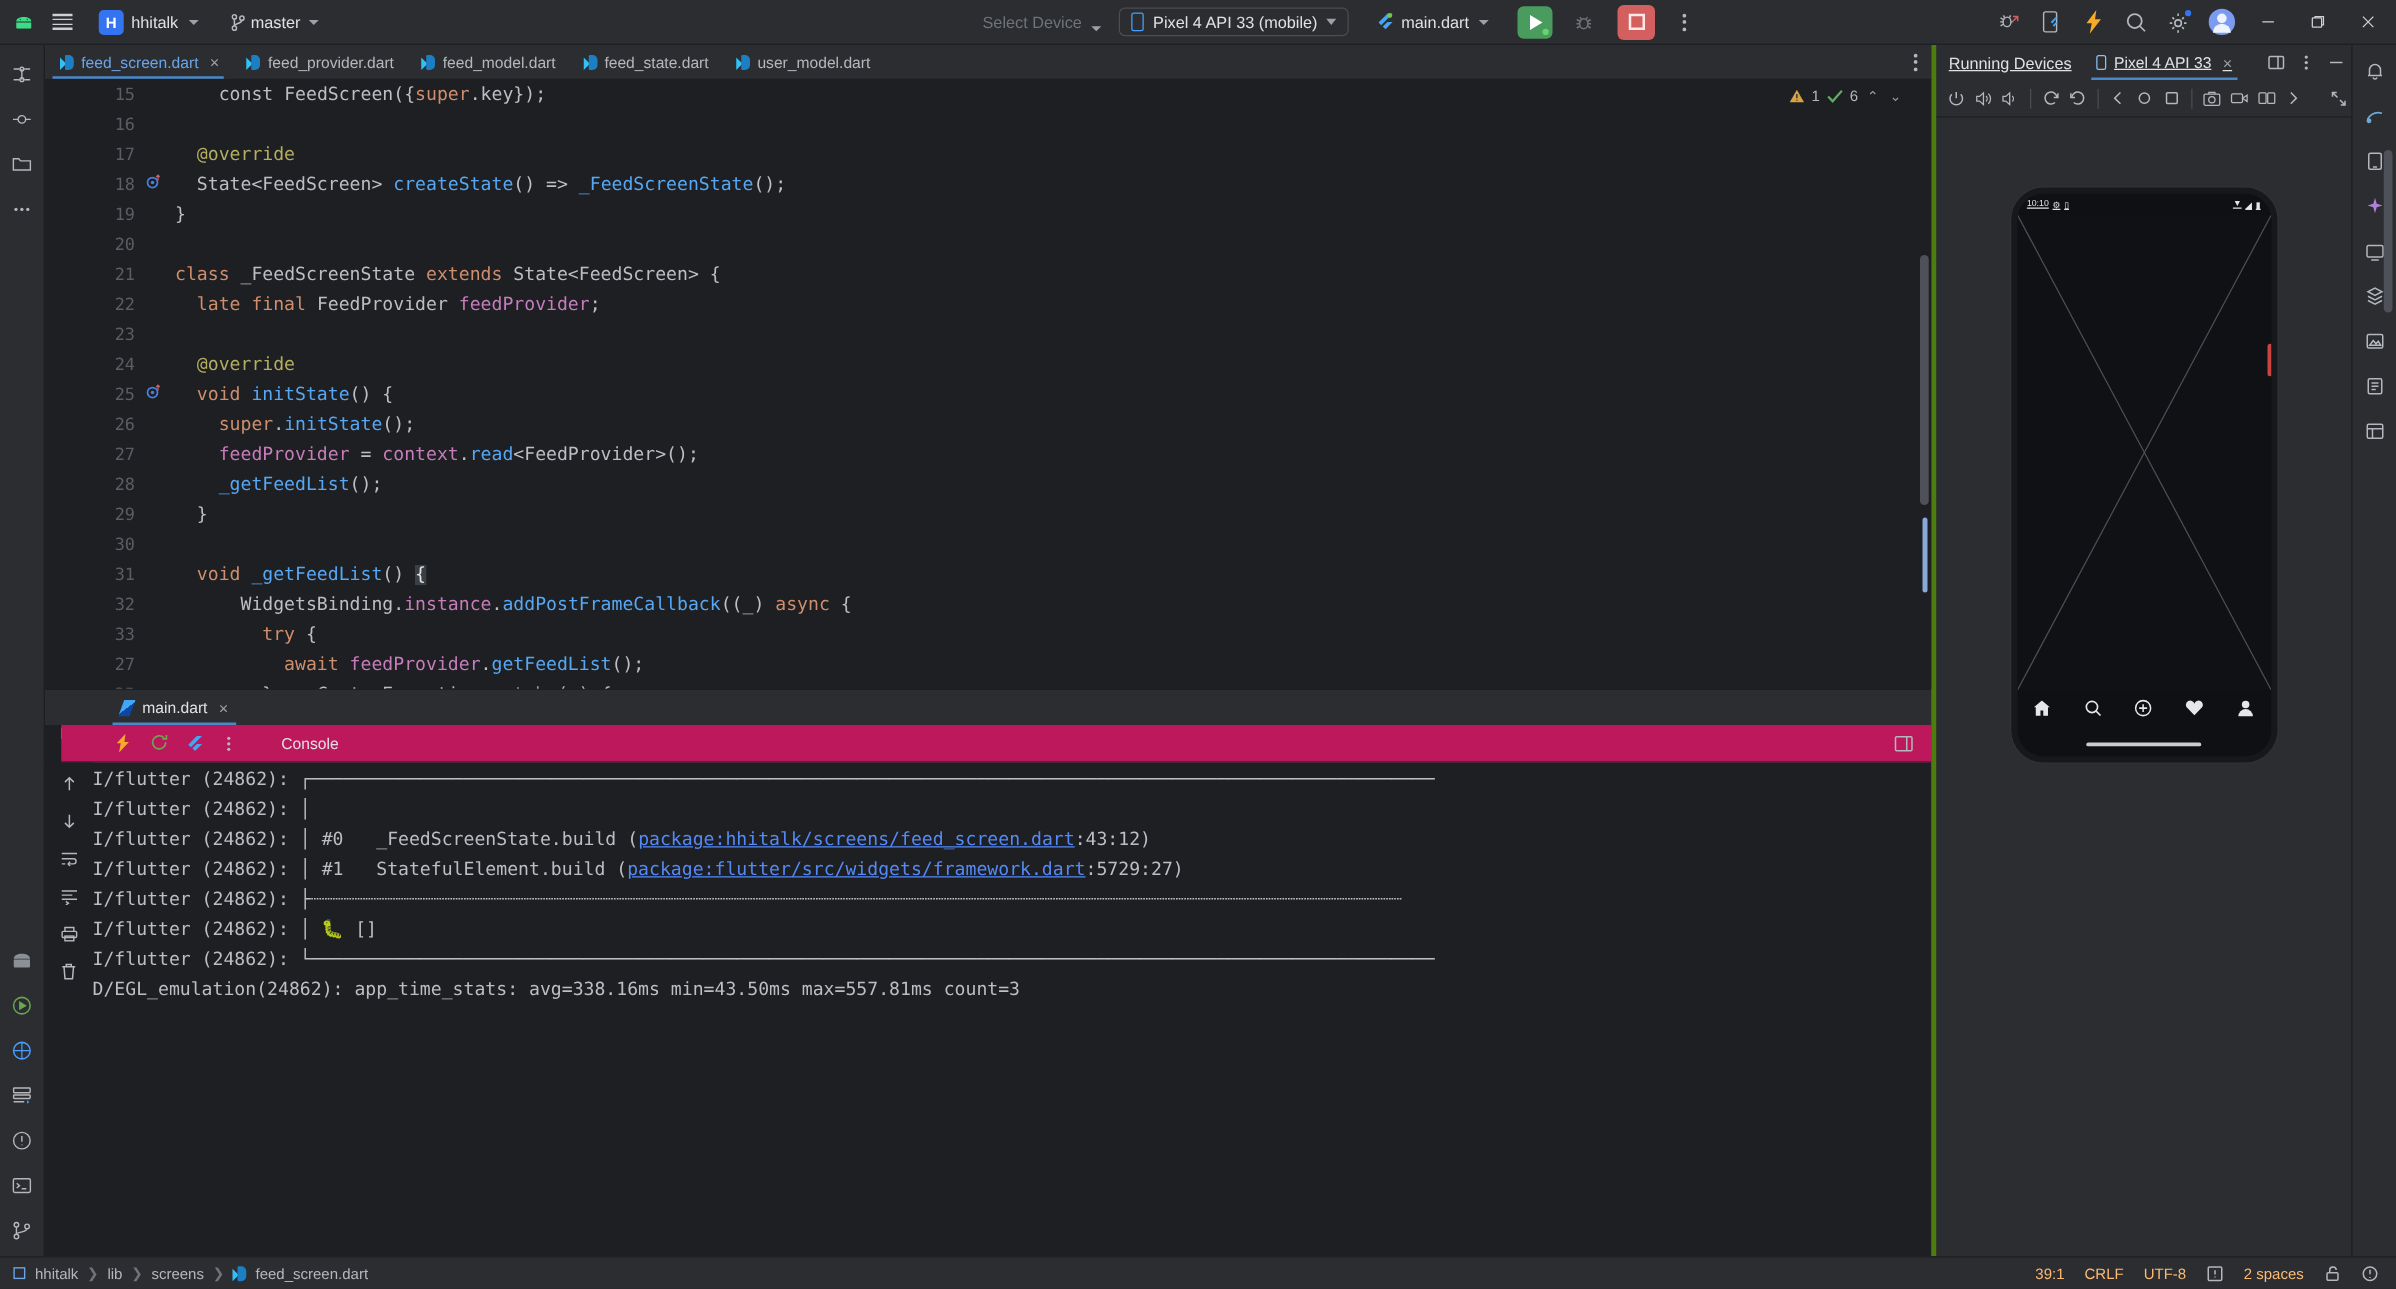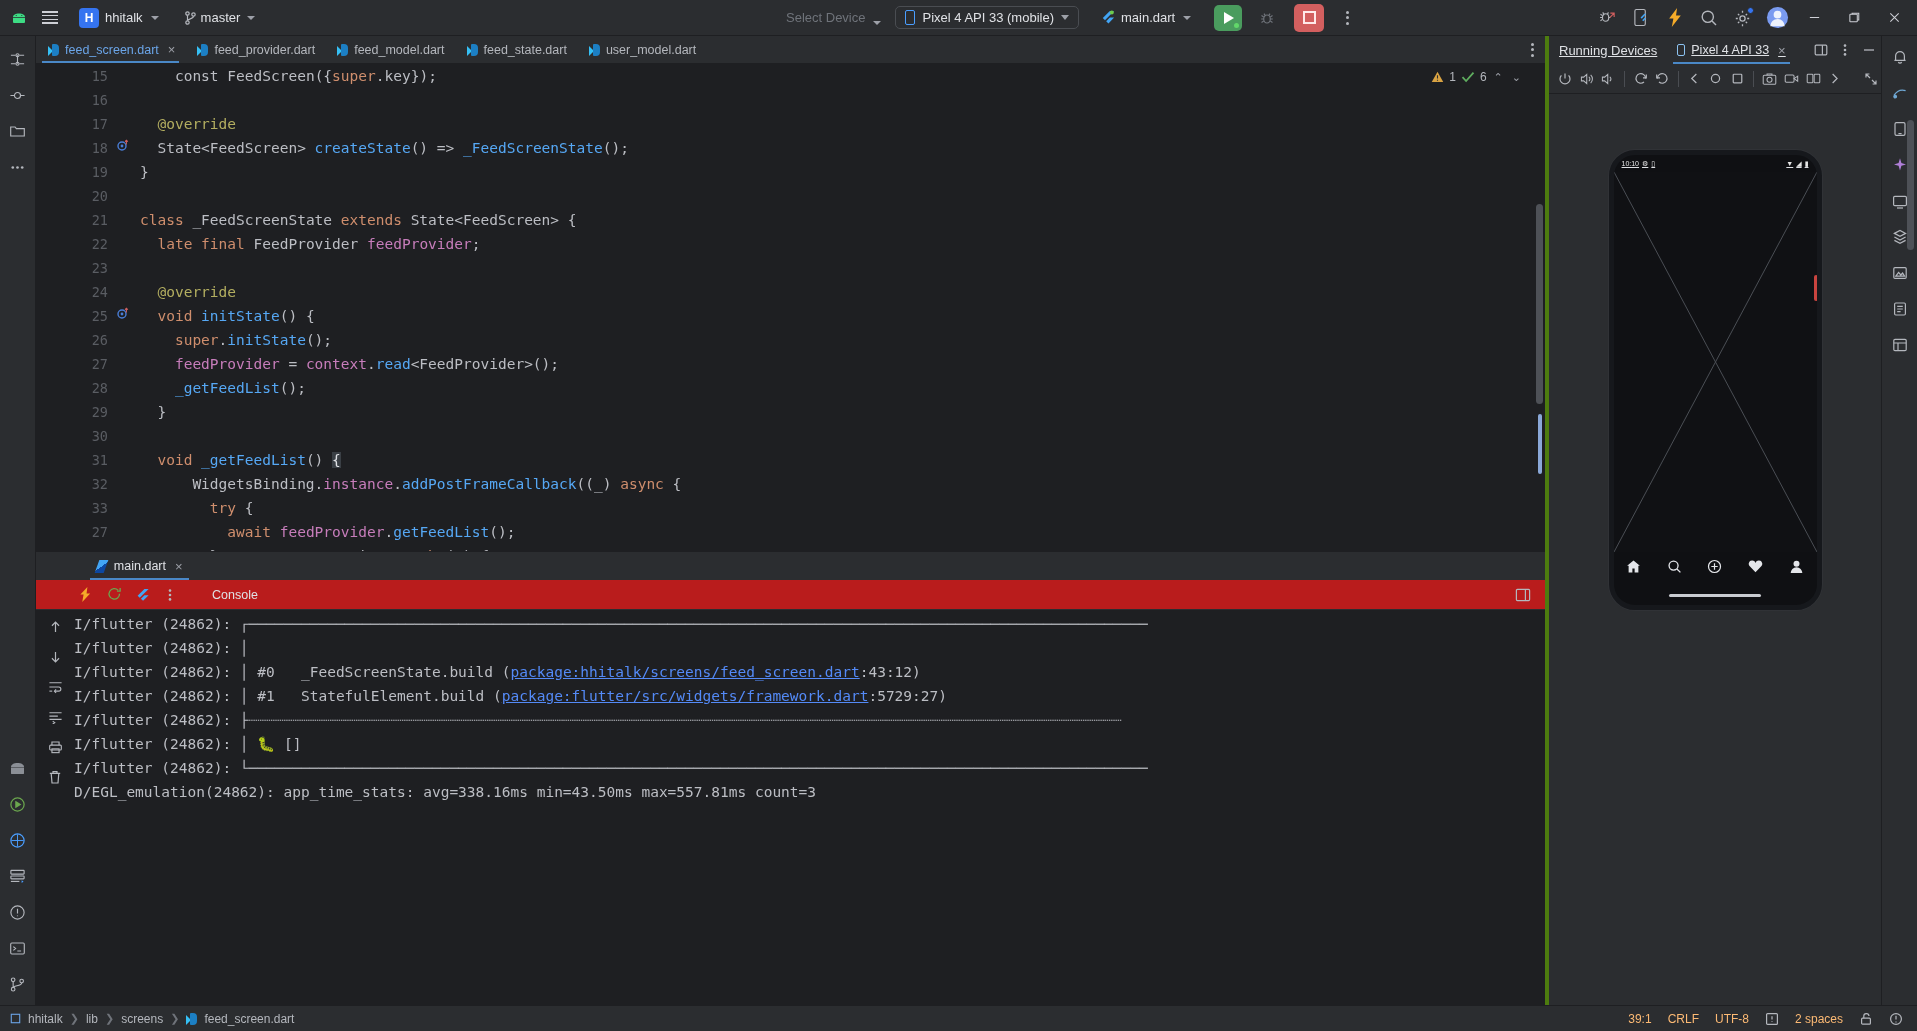--- a/index.html
+++ b/index.html
@@ -113,21 +113,21 @@
   .brace-hl { background: #3a3f45; }
 
   
   .run-panel { flex: 0 0 454px; display: flex; flex-direction: column; background: #1e1f22; border-top: 1px solid #1e1f22; }
   .run-head { height: 28px; flex: 0 0 28px; background: #2b2d30; display: flex; align-items: center; gap: 2px; padding-left: 12px; }
   .run-title { font-size: 13px; color: #dfe1e5; padding: 0 14px 0 0; margin-top: 40px; }
   .run-tab { display: flex; align-items: center; gap: 6px; font-size: 12.5px; color: #dfe1e5; padding: 0 8px; height: 28px; position: relative; cursor: pointer; }
   .run-tab.active::after { content:''; position: absolute; left: 2px; right: 2px; bottom: 0; height: 2px; background: #4a88c7; }
   .flutter-ico { width: 12px; height: 13px; position: relative; }
   .flutter-ico::before { content:''; position:absolute; left:1px; top:0; width:9px; height:13px; background: linear-gradient(135deg,#42a5f5 50%, #0d47a1 50%); transform: skewX(-20deg); }
-  .run-toolrow { height: 30px; flex: 0 0 30px; background: #b91c1c; display: flex; align-items: center; padding-left: 38px; gap: 4px; border-bottom: 1px solid #2b2d30; }
+  .run-toolrow { height: 30px; flex: 0 0 30px; background: #be185d; display: flex; align-items: center; padding-left: 38px; gap: 4px; border-bottom: 1px solid #2b2d30; margin-left: 13px; }
   .rt-ico { width: 24px; height: 24px; display: flex; align-items: center; justify-content: center; cursor: pointer; border-radius: 4px; }
   .console-lbl { font-size: 12.5px; color: #dfe1e5; margin-left: 26px; cursor: pointer; }
   .run-right-ico { margin-left: auto; margin-right: 10px; width: 24px; height: 24px; display: flex; align-items: center; justify-content: center; cursor: pointer; }
 
   .run-body { flex: 1; display: flex; min-height: 0; }
   .run-gutter { width: 38px; flex: 0 0 38px; background: #1e1f22; display: flex; flex-direction: column; align-items: center; padding-top: 6px; gap: 8px; }
   .rg-ico { width: 24px; height: 22px; display: flex; align-items: center; justify-content: center; cursor: pointer; border-radius: 4px; }
   .console {
     flex: 1; overflow: hidden; position: relative;
     font-family: "DejaVu Sans Mono", "Liberation Mono", monospace;

